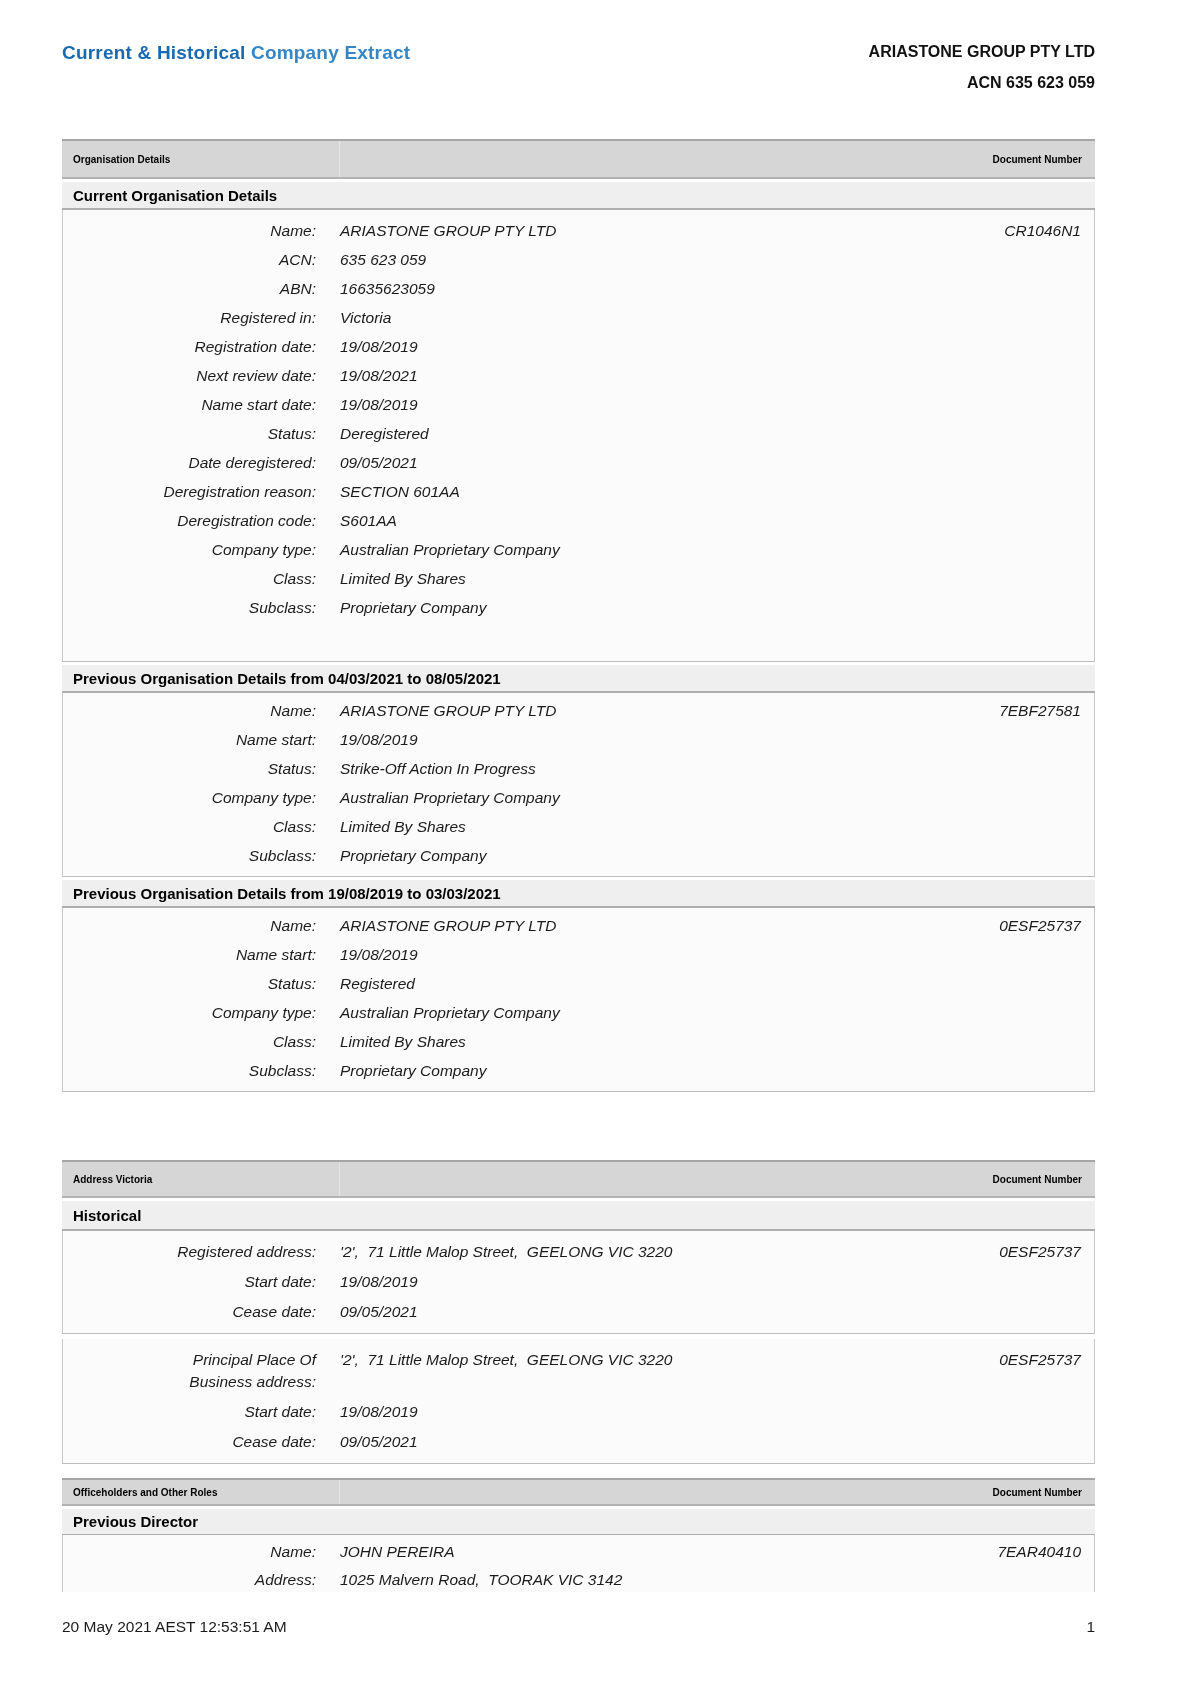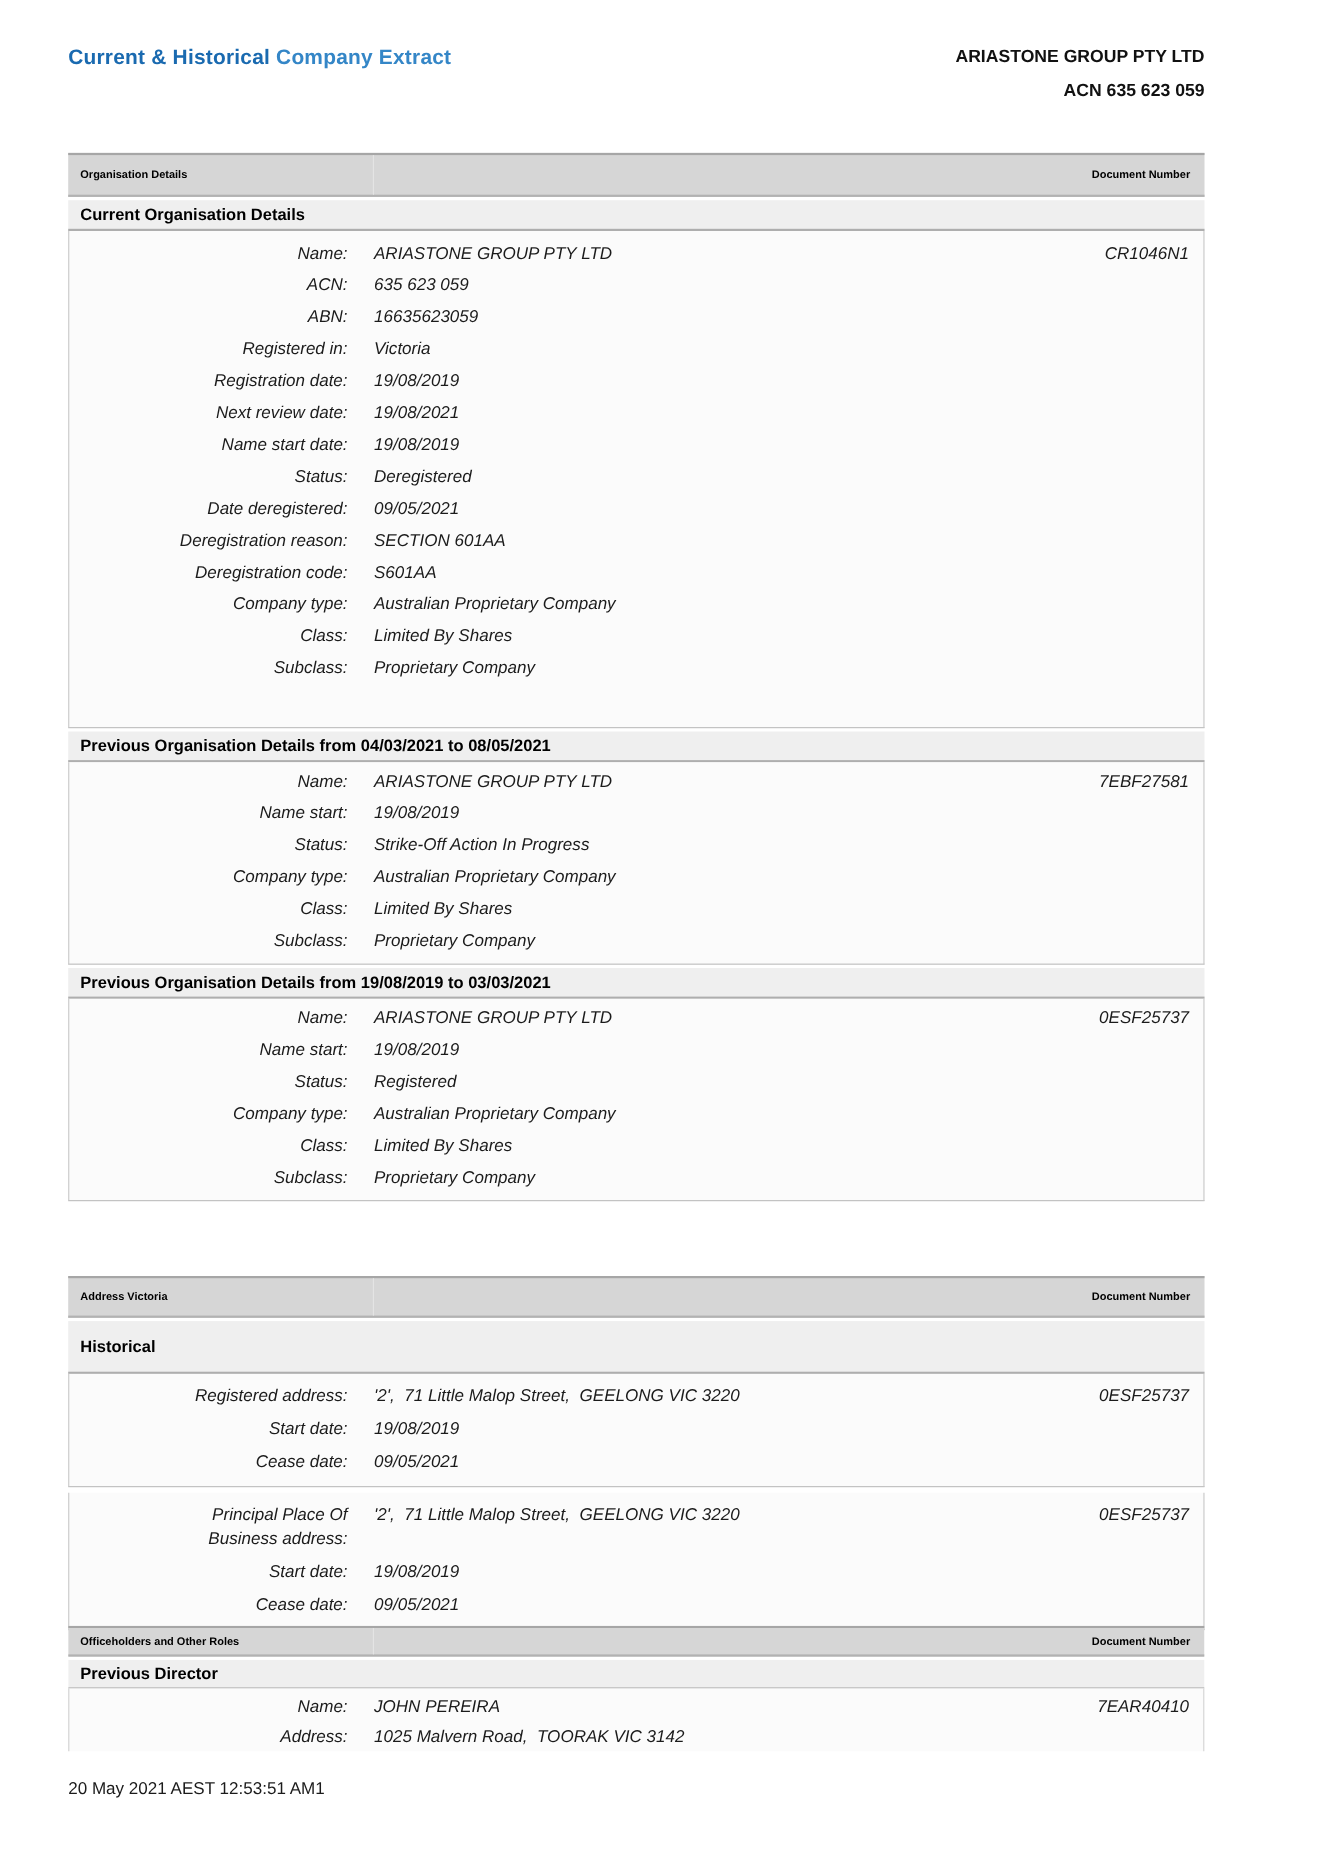--- a/index.html
+++ b/index.html
@@ -27,21 +27,21 @@
   .t3 .bar-dark { height:28px; }
   .bar-title { width:278px; align-self:stretch; display:flex; align-items:center; padding-left:11px; border-right:1px solid #e4e4e4; white-space:nowrap; }
   .bar-doc { flex:1; text-align:right; padding-right:13px; }
 
   .table-section { margin-top:3px; }
   .bar-light {
     background:#efefef; border-bottom:2px solid #aeaeae;
     display:flex; align-items:center; height:28px;
     padding-left:11px; font-size:15px; font-weight:bold; color:#000;
   }
-  .t2 .bar-light { height:48px; }
+  .t2 .bar-light { height:30px; }
   .t3 .bar-light { height:26px; border-bottom-width:1px; }
 
   .row-group {
     background:#fbfbfb;
     border-left:1px solid #c8c8c8; border-right:1px solid #c8c8c8; border-bottom:1px solid #bdbdbd;
     padding:6px 0 6px 0;
     font-style:italic;
   }
   .row-group + .row-group { margin-top:5px; }
   .t1 .sec-0 .row-group { padding-bottom:39px; }
@@ -54,21 +54,21 @@
   }
   .t2 .table-row { min-height:30px; line-height:30px; }
   .t3 .table-row { min-height:28px; line-height:28px; }
   .table-row.multiline { line-height:22px; padding:4px 0 4px 0; }
   .row-label { text-align:right; white-space:pre-line; }
   .row-value { padding-left:24px; white-space:pre-wrap; }
   .row-doc { text-align:right; padding-right:13px; }
 
   .page-footer {
     position:absolute; left:62px; right:105px; top:1616px;
-    display:flex; 
+    display:flex; justify-content:space-between;
     font-size:15.5px; color:#1b1b1b; line-height:22px;
   }
 </style>
 </head>
 <body>
 
 <div class="page-header-title">
   <span class="title-primary">Current &amp; Historical</span>
   <span class="title-secondary">Company Extract</span>
 </div>

